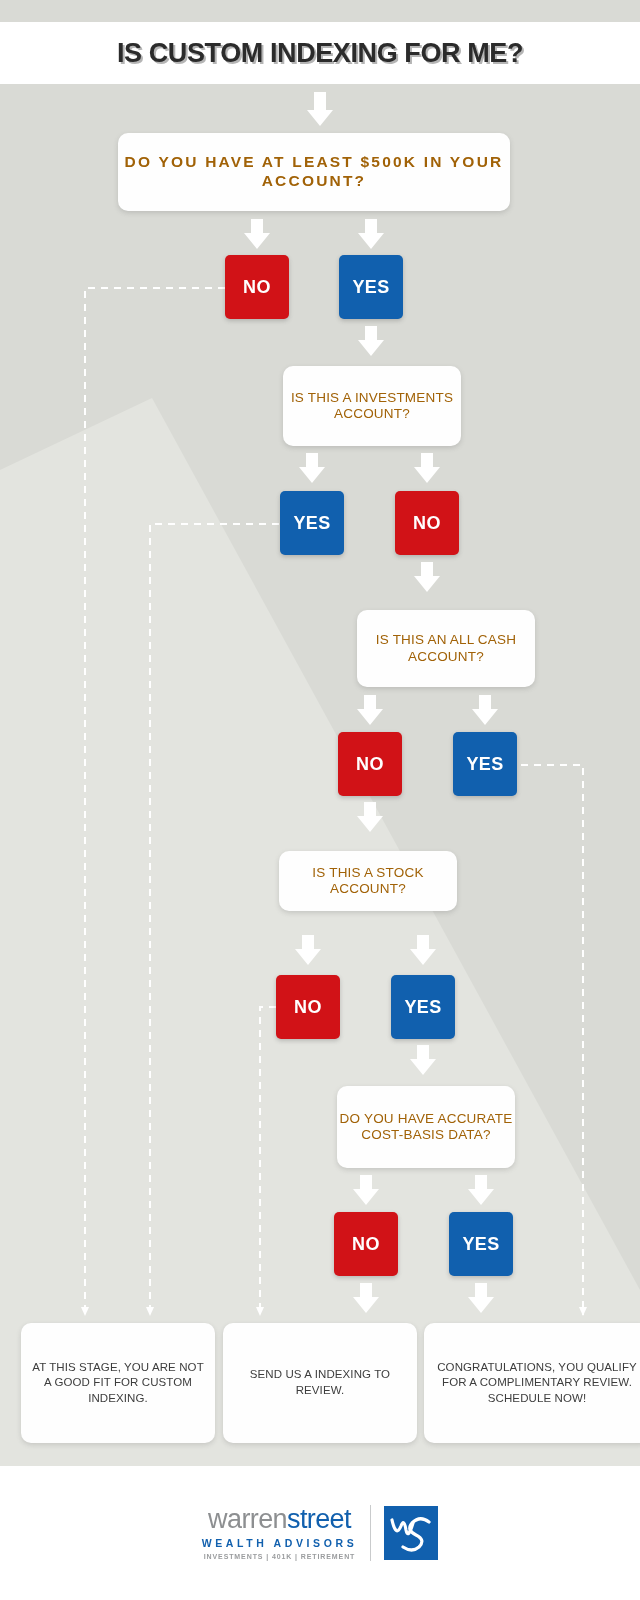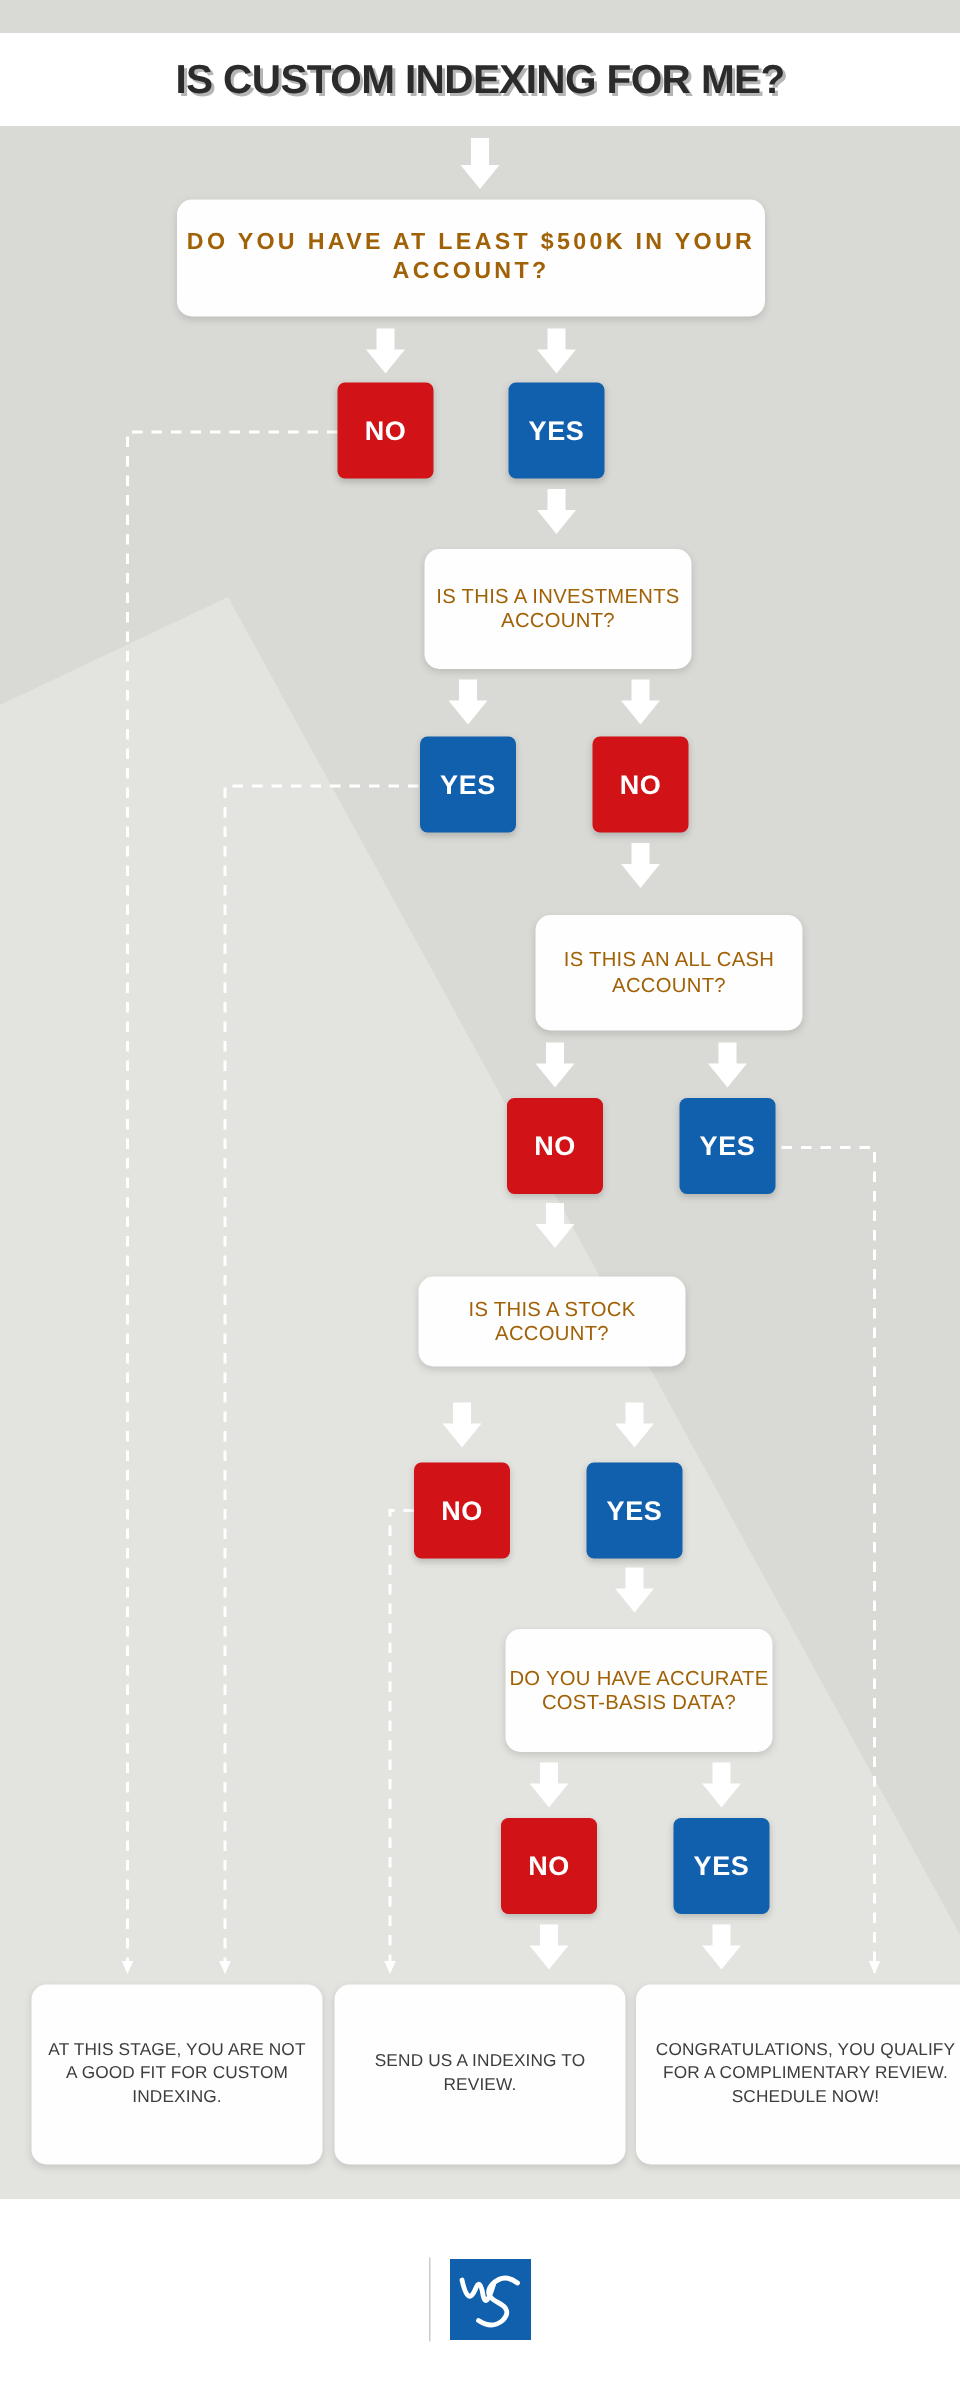--- a/index.html
+++ b/index.html
@@ -177,20 +177,25 @@
   <div class="node ansbox yes" style="left:391px;top:975px;width:64px;height:64px;">YES</div>
 
   <div class="node ansbox no" style="left:334px;top:1212px;width:64px;height:64px;">NO</div>
   <div class="node ansbox yes" style="left:449px;top:1212px;width:64px;height:64px;">YES</div>
 
   <div class="node resultbox" style="left:21px;top:1323px;width:194px;height:120px;">AT THIS STAGE, YOU ARE NOT A GOOD FIT FOR CUSTOM INDEXING.</div>
   <div class="node resultbox" style="left:223px;top:1323px;width:194px;height:120px;">SEND US A INDEXING TO REVIEW.</div>
   <div class="node resultbox" style="left:424px;top:1323px;width:226px;height:120px;">CONGRATULATIONS, YOU QUALIFY FOR A COMPLIMENTARY REVIEW. SCHEDULE NOW!</div>
 
   <div id="footer-logo">
+    <div class="logo-words">
+      <div class="logo-name"><span class="w">warren</span><span class="s">street</span></div>
+      <div class="logo-sub">WEALTH ADVISORS</div>
+      <div class="logo-sub2">INVESTMENTS | 401K | RETIREMENT</div>
+    </div>
     <div class="logo-rule"></div>
     <svg class="logo-mark" viewBox="0 0 54 54">
       <rect x="0" y="0" width="54" height="54" fill="#1160ae"></rect>
       <path d="M8 14 Q12 32 17 20 Q20 12 22 24 Q24 34 29 17" fill="none" stroke="#ffffff" stroke-width="3.2" stroke-linecap="round"></path>
       <path d="M45 16 Q36 9 28 17 Q22 24 32 29 Q42 34 35 41 Q28 47 19 41" fill="none" stroke="#ffffff" stroke-width="3.2" stroke-linecap="round"></path>
     </svg>
   </div>
 
 </div>
 

